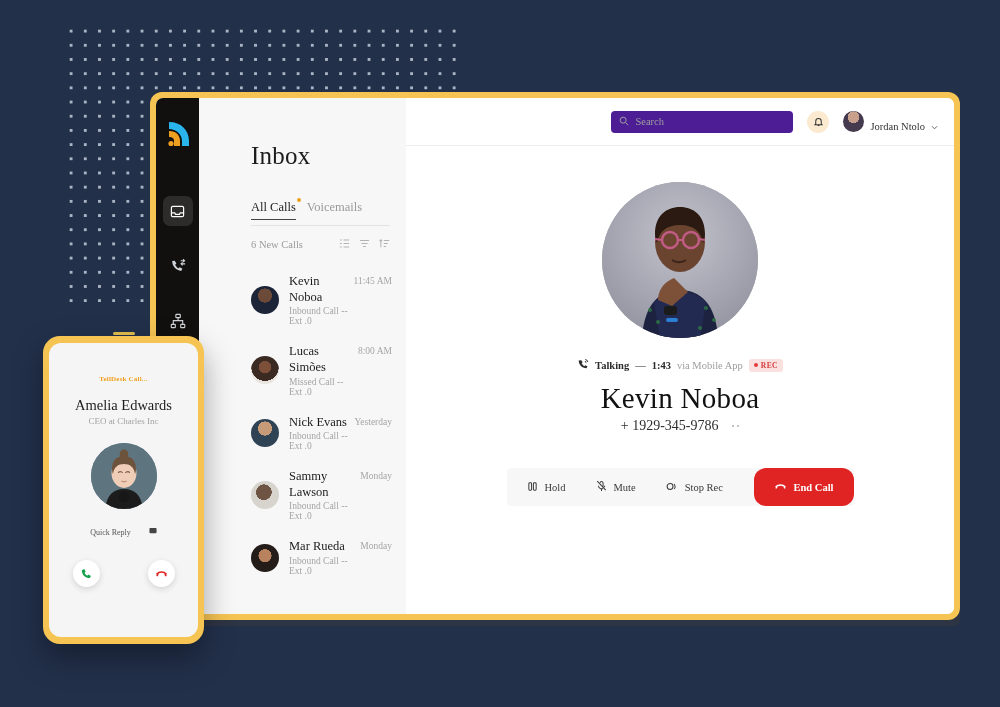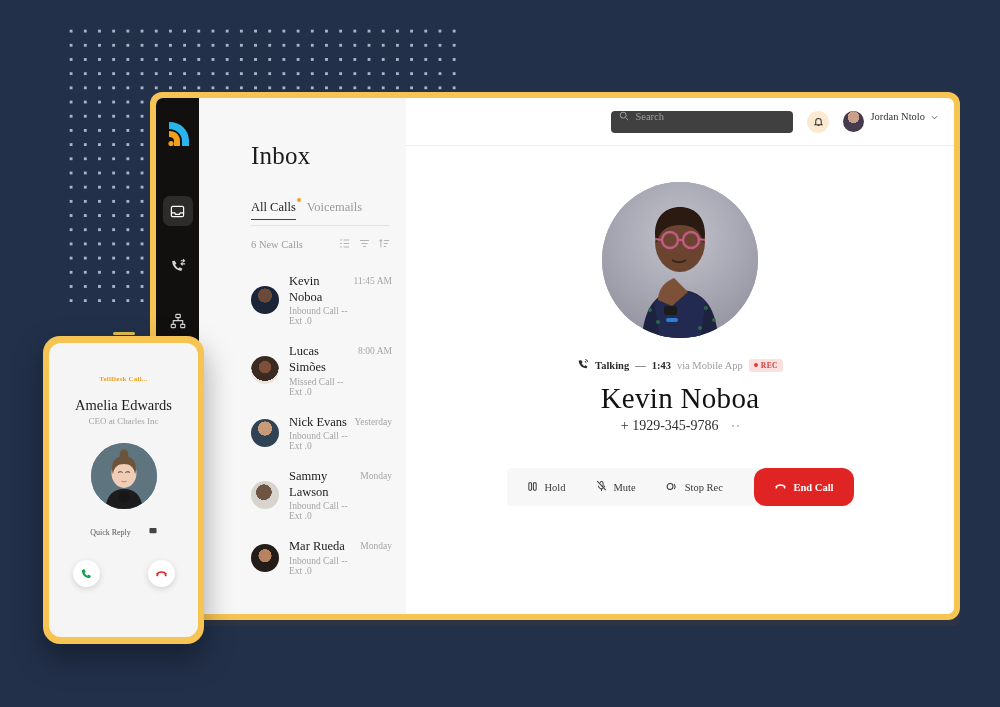--- a/index.html
+++ b/index.html
@@ -125,32 +125,32 @@
   .main { flex: 1; background: #fff; display: flex; flex-direction: column; }
   .topbar {
     height: 48px; flex: 0 0 48px;
     border-bottom: 1px solid #eee;
     display: flex; align-items: center; justify-content: flex-end;
     padding: 0 16px 0 0;
     gap: 14px;
   }
   .search-box {
     width: 182px; height: 22px;
-    background: #404040; border-radius: 4px;
-    display: flex; 
+    background: #4c1d95; border-radius: 4px;
+    display: flex; align-items: center;
     padding: 0 8px; gap: 6px;
     color: #9f9f9f; font-size: 10.5px;
   }
   .bell {
     width: 22px; height: 22px; border-radius: 50%;
     background: #fbead0;
     display: flex; align-items: center; justify-content: center;
     color: #333;
   }
-  .user-chip { display: flex; align-items: flex-start; gap: 6px; font-size: 10.5px; color: #333; }
+  .user-chip { display: flex; align-items: flex-end; gap: 6px; font-size: 10.5px; color: #333; }
   .user-avatar {
     width: 21px; height: 21px; border-radius: 50%;
     background: radial-gradient(circle at 50% 30%, #c9a08c 0 32%, #463a4e 33% 100%);
     overflow: hidden; position: relative;
   }
 
   .call-stage {
     flex: 1;
     display: flex; flex-direction: column; align-items: center;
     padding-top: 36px;

